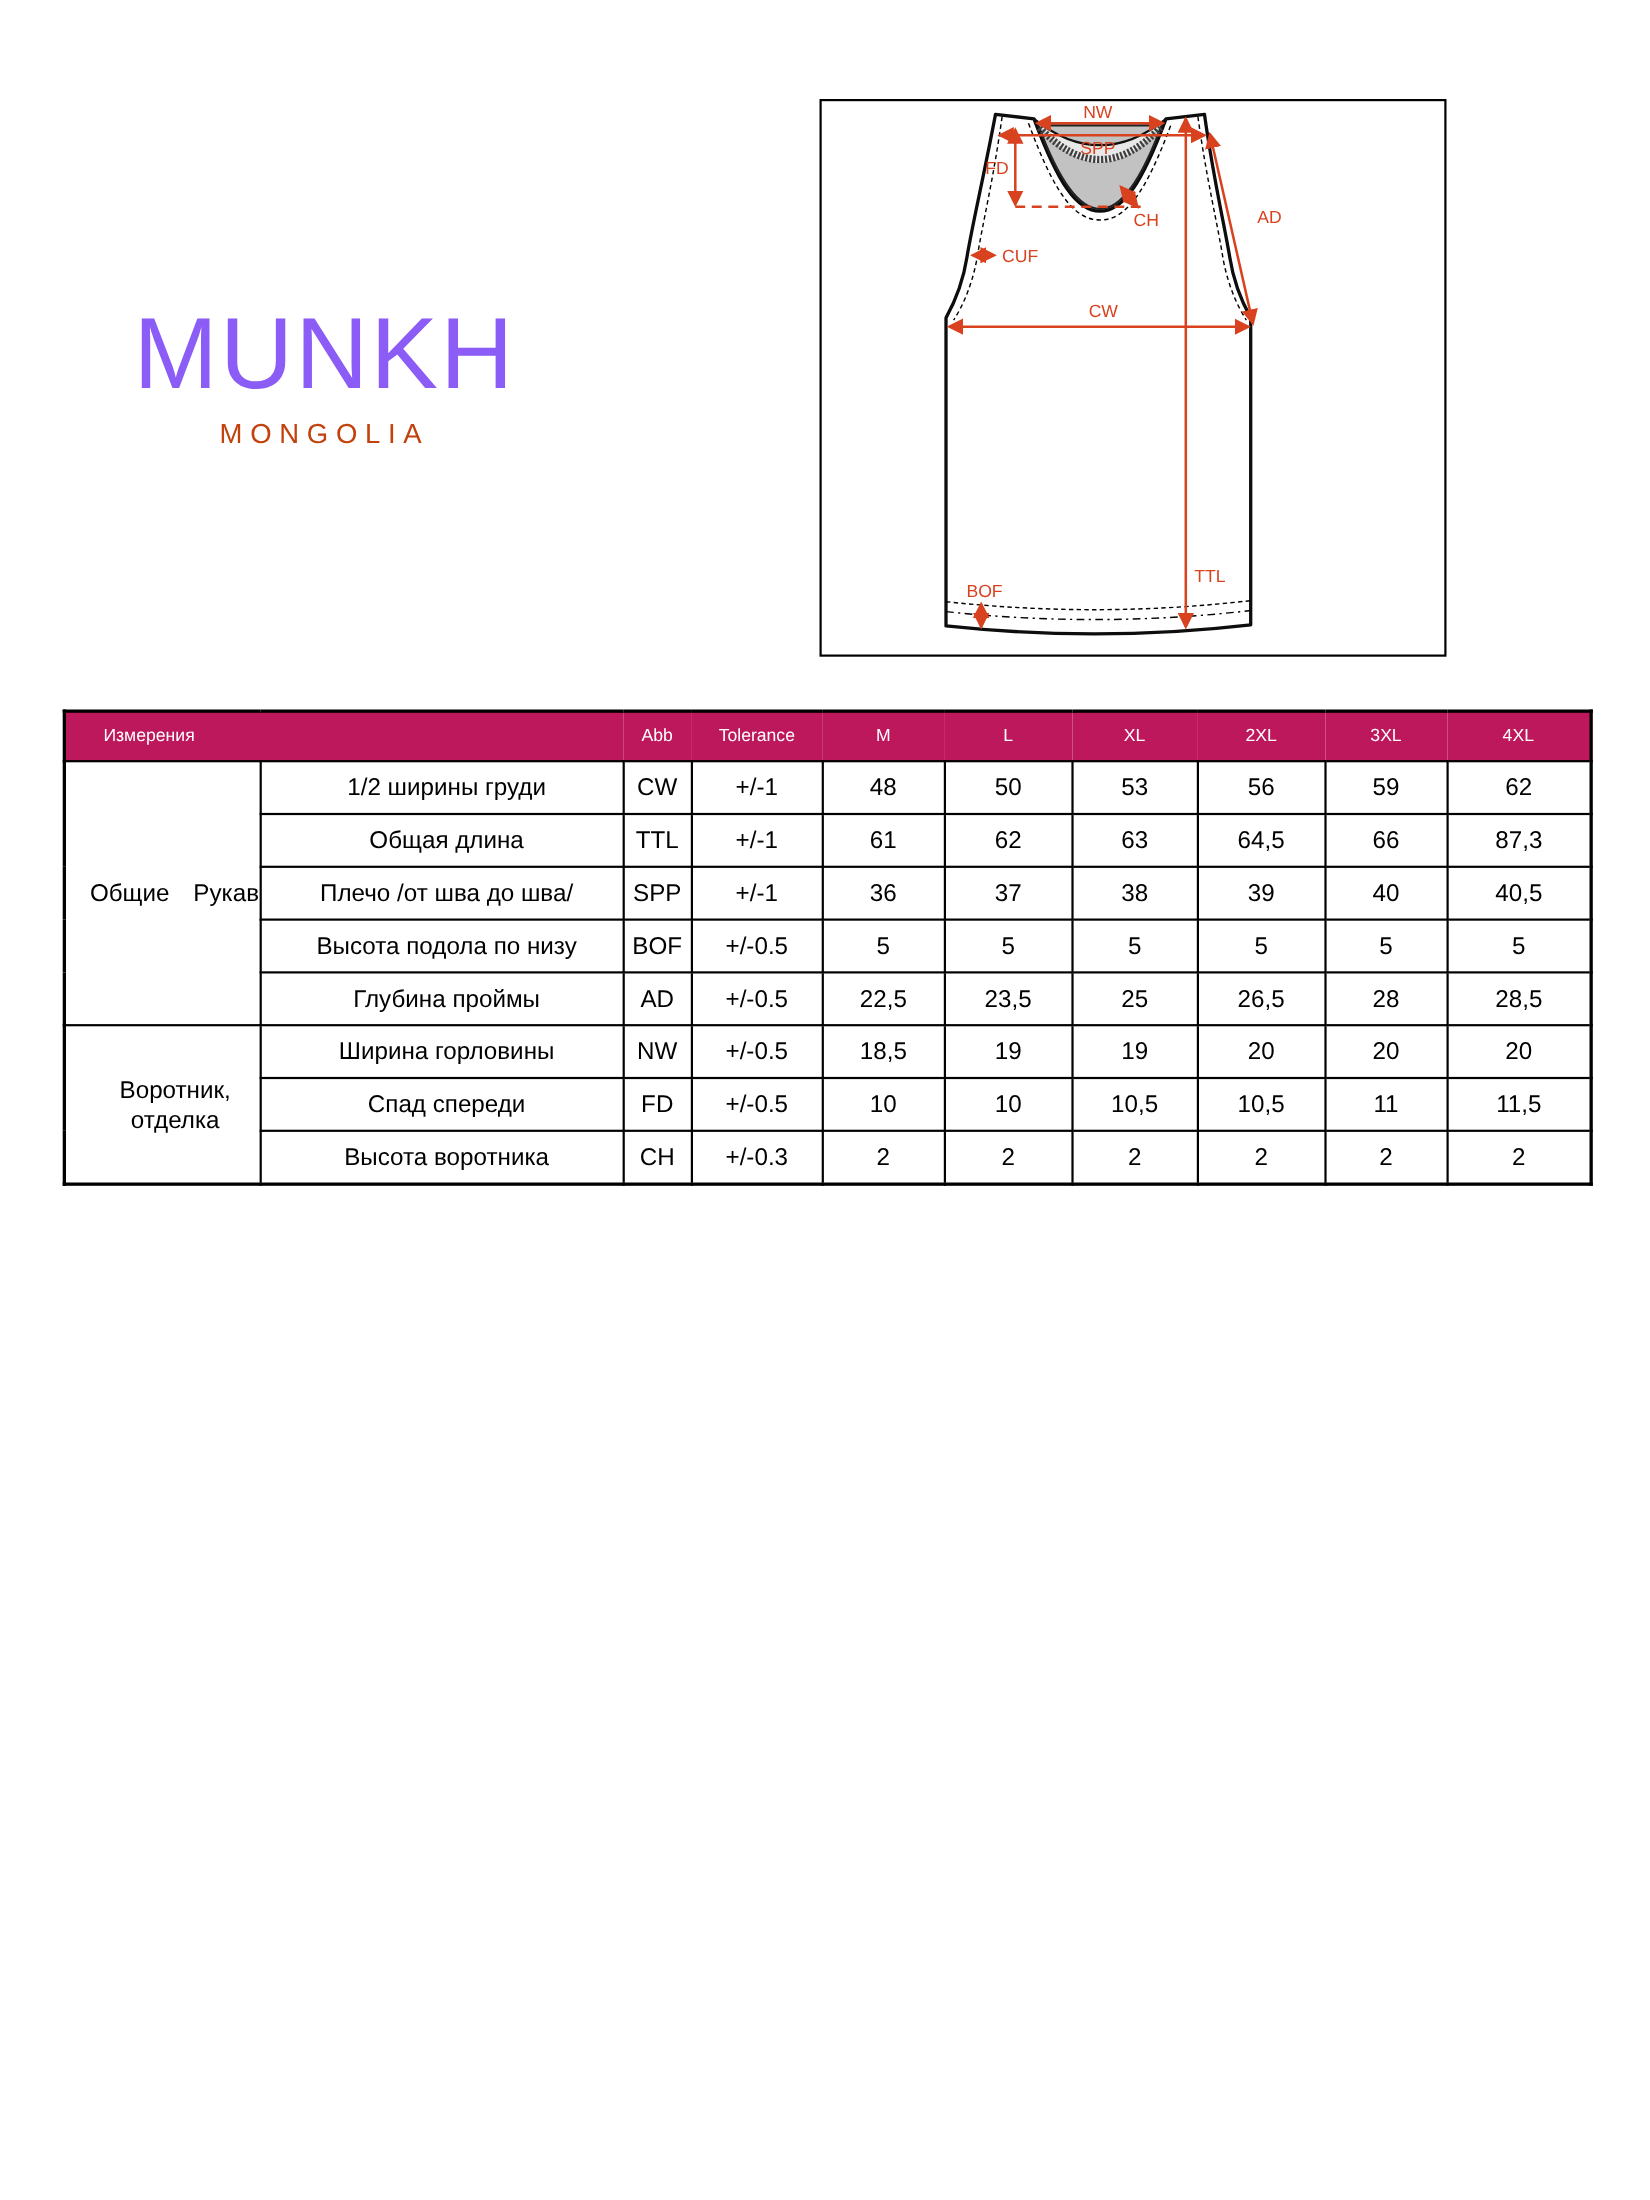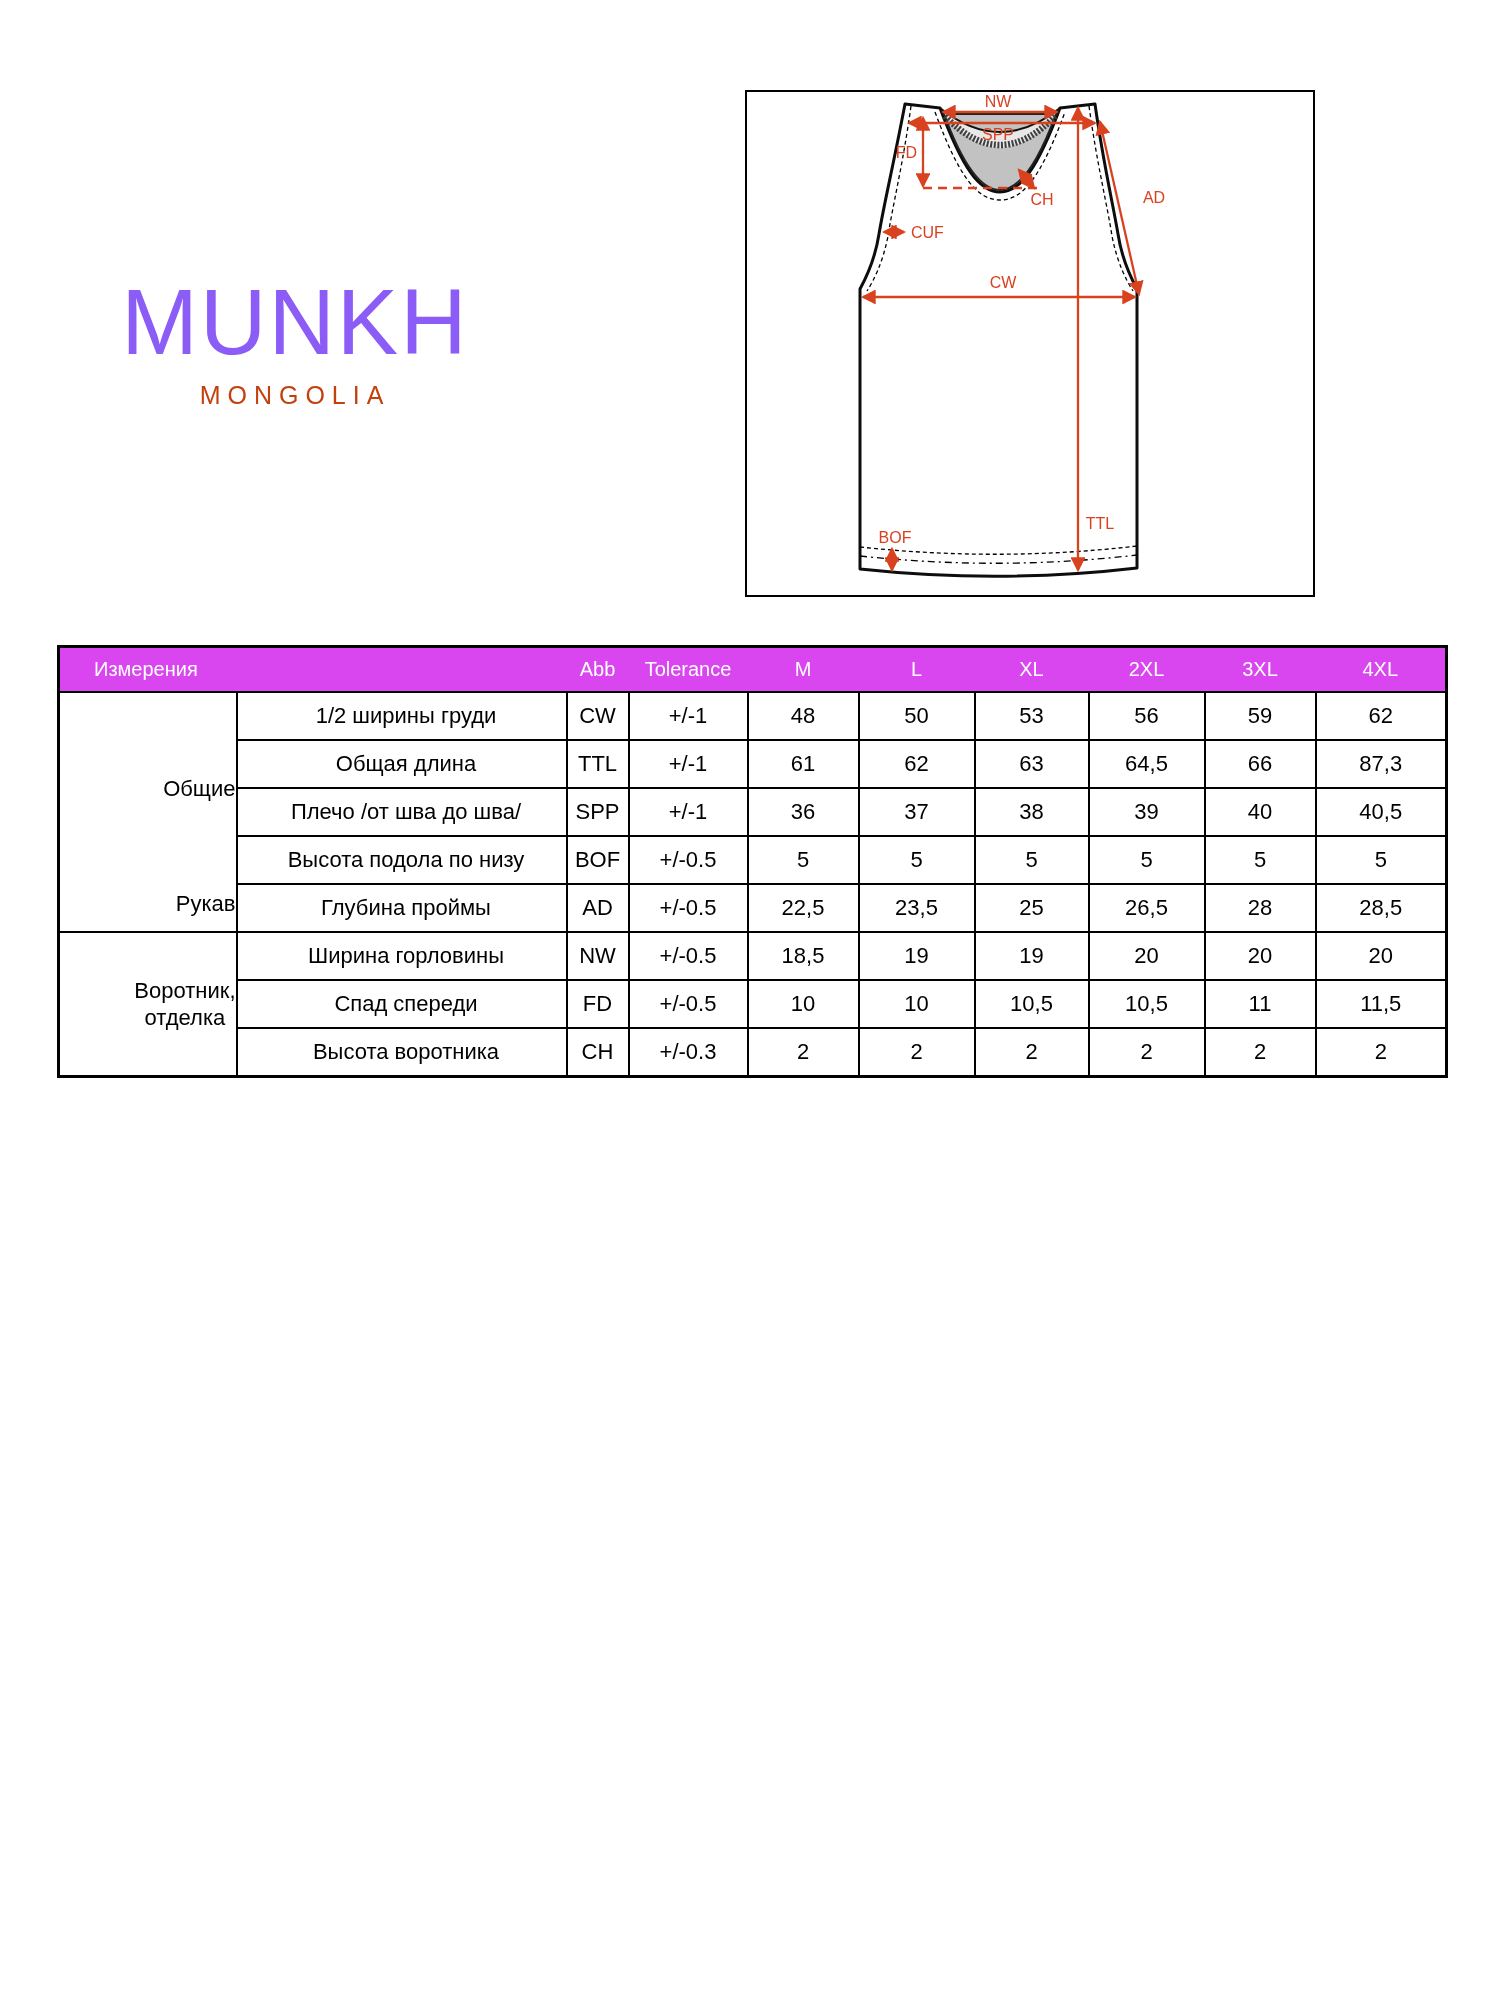--- a/index.html
+++ b/index.html
@@ -23,31 +23,31 @@
   }
   .draw-box svg{display:block;}
   .mlabel{font-family:"Liberation Sans",sans-serif;font-size:16px;fill:#d8421f;}
   
   table.size-table{
     position:absolute;left:57px;top:645px;width:1389px;
     border-collapse:collapse;table-layout:fixed;border:3px solid #000;
     font-family:"Liberation Sans",sans-serif;
   }
   table.size-table th{
-    background:#d946ef;color:#fff;font-weight:400;font-size:20px;height:41px;
+    background:#be185d;color:#fff;font-weight:400;font-size:16px;height:41px;
     text-align:center;border:0;
   }
   table.size-table th.h-meas{text-align:left;padding-left:34px;}
   table.size-table td{
     border:2px solid #000;height:44px;font-size:22px;color:#000;
     text-align:center;vertical-align:middle;background:#fff;
   }
   td.name-cell{text-align:left;padding-left:10px;}
   td.group-cell{padding:0;}
-  .group-inner{display:flex;flex-direction:column;align-items:flex-end;}
+  .group-inner{display:flex;flex-direction:row;align-items:center;}
   .group-label{
     flex:1;display:flex;align-items:center;justify-content:center;
     white-space:pre-line;text-align:center;font-size:22px;line-height:1.25;
   }
   .group-label.grow{flex:4;}
 </style>
 </head>
 <body>
 
 <div class="logo">

